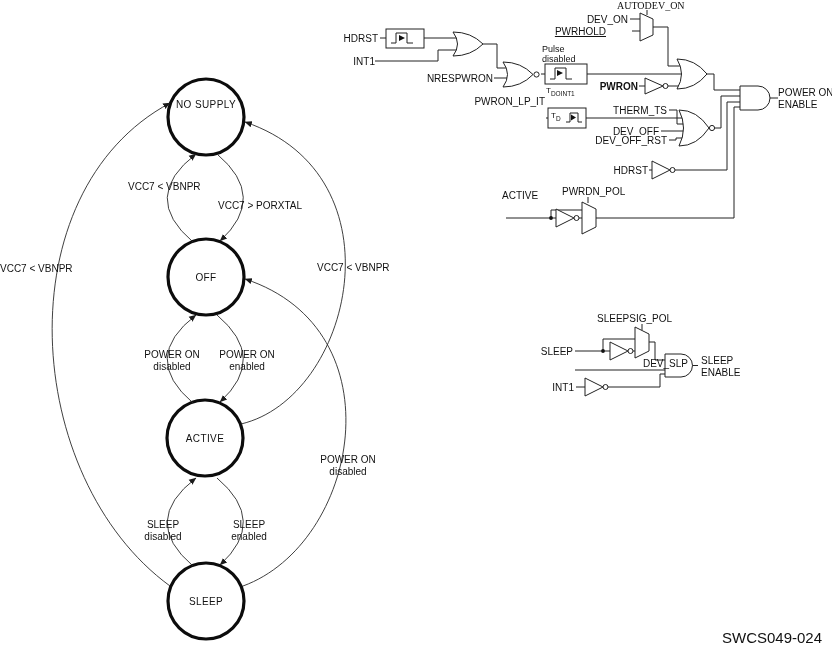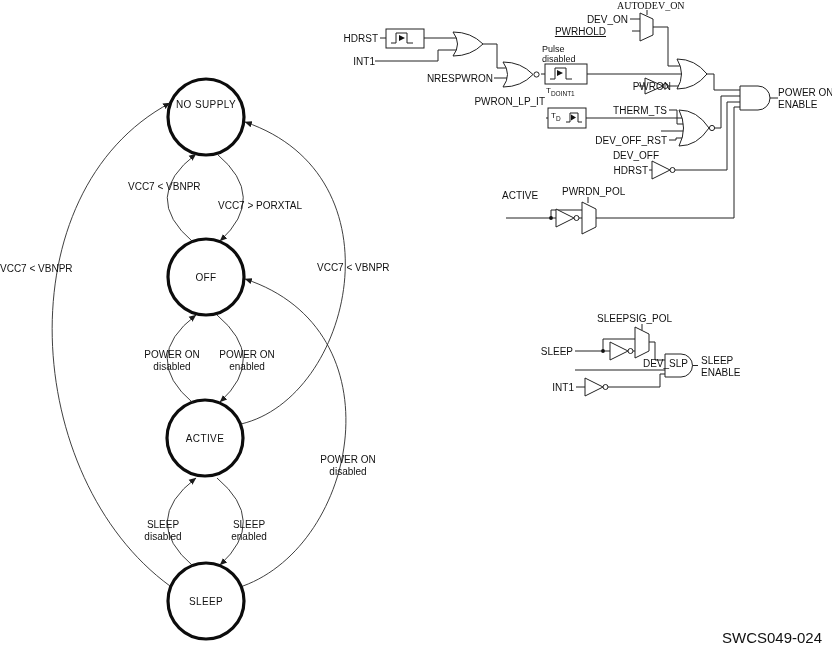--- a/index.html
+++ b/index.html
@@ -208,41 +208,41 @@
     <span class="ln">POWER ON</span>
     <span class="ln">disabled</span>
   </div>
 
   <div class="lbl r" style="left:330px;top:33px;width:48px;">HDRST</div>
   <div class="lbl r" style="left:340px;top:56px;width:35px;">INT1</div>
   <div class="lbl r" style="left:420px;top:73px;width:73px;">NRESPWRON</div>
   <div class="lbl" style="left:617px;top:0px;font-family:Liberation Serif, serif;">AUTODEV_ON</div>
   <div class="lbl r" style="left:568px;top:14px;width:60px;">DEV_ON</div>
   <div class="lbl r" style="left:544px;top:26px;width:62px;text-decoration:underline;">PWRHOLD</div>
-  <div class="lbl r" style="left:631px;top:81px;width:40px;">PWRON</div>
+  <div class="lbl r" style="left:598px;top:81px;width:40px;font-weight:bold;">PWRON</div>
 
   <div class="lbl tiny" style="left:542px;top:45px;">
     <span class="ln">Pulse</span>
     <span class="ln">disabled</span>
   </div>
   <div class="lbl boxtxt" style="left:546px;top:86px;">
     <span>T</span><sub>DOINT1</sub>
   </div>
 
   <div class="lbl two" style="left:778px;top:87px;">
     <span class="ln">POWER ON</span>
     <span class="ln">ENABLE</span>
   </div>
 
   <div class="lbl r" style="left:467px;top:96px;width:78px;">PWRON_LP_IT</div>
   <div class="lbl boxtxt" style="left:551px;top:111px;">
     <span>T</span><sub>D</sub>
   </div>
   <div class="lbl r" style="left:605px;top:105px;width:62px;">THERM_TS</div>
-  <div class="lbl r" style="left:599px;top:126px;width:60px;margin-top:24px;">DEV_OFF</div>
+  <div class="lbl r" style="left:599px;top:126px;width:60px;">DEV_OFF</div>
   <div class="lbl r" style="left:587px;top:135px;width:80px;">DEV_OFF_RST</div>
   <div class="lbl r" style="left:600px;top:165px;width:48px;">HDRST</div>
   <div class="lbl" style="left:502px;top:190px;">ACTIVE</div>
   <div class="lbl" style="left:562px;top:186px;">PWRDN_POL</div>
 
   <div class="lbl" style="left:597px;top:313px;">SLEEPSIG_POL</div>
   <div class="lbl r" style="left:535px;top:346px;width:38px;">SLEEP</div>
   <div class="lbl r" style="left:598px;top:358px;width:50px;margin-left:40px;">DEV_SLP</div>
   <div class="lbl r" style="left:546px;top:382px;width:28px;">INT1</div>
   <div class="lbl two" style="left:701px;top:355px;">

